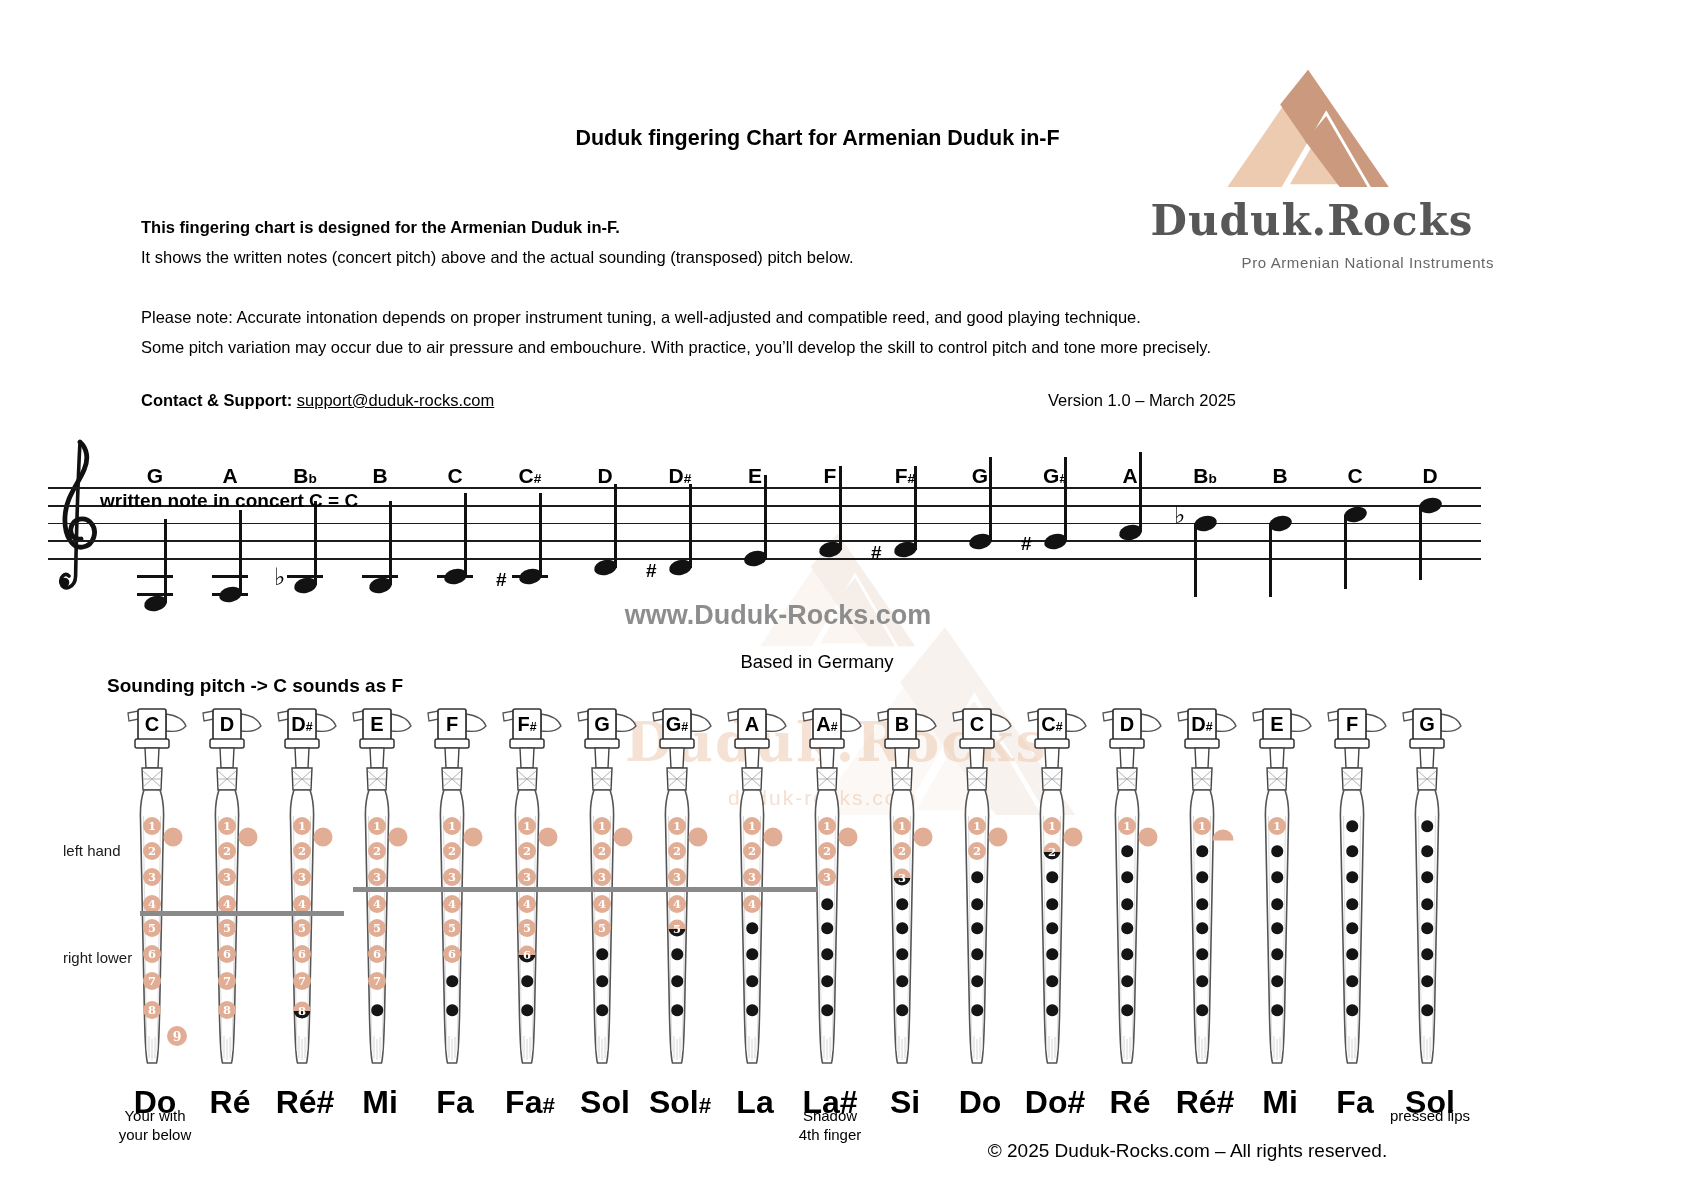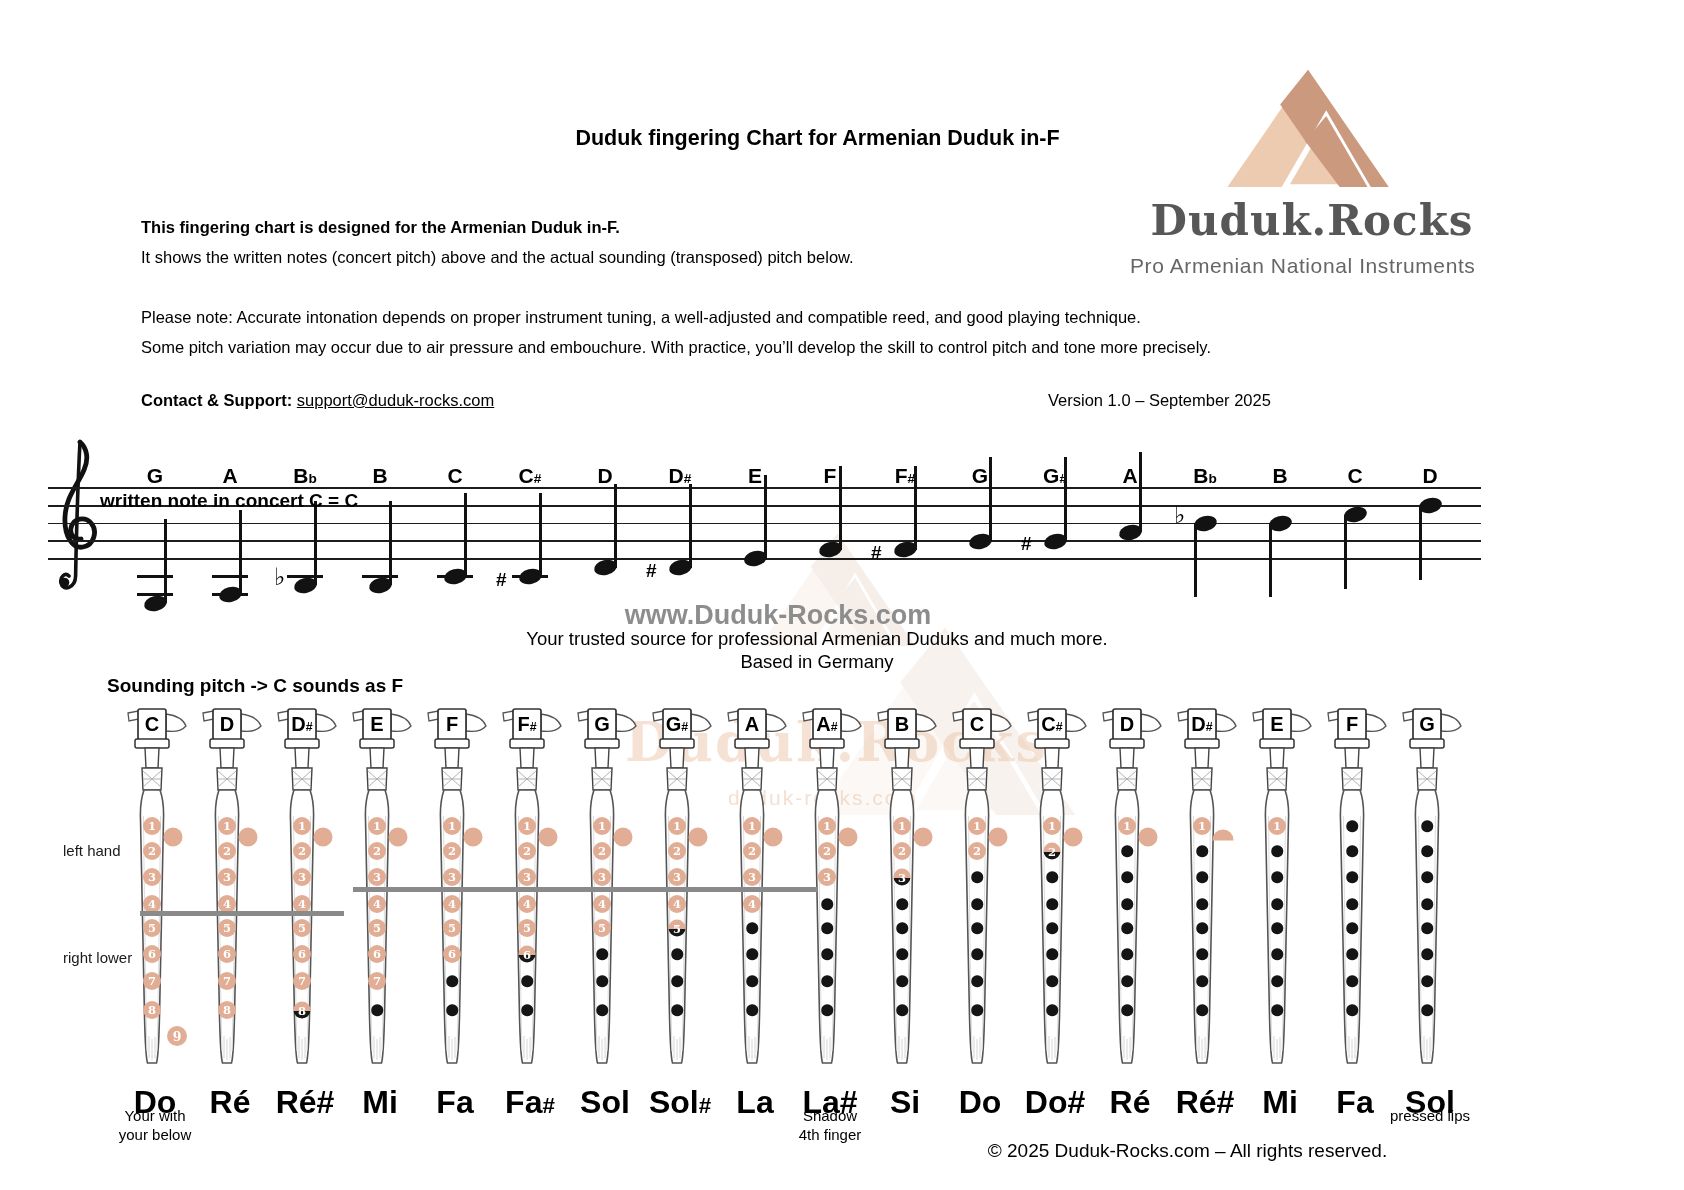--- a/index.html
+++ b/index.html
@@ -10,21 +10,21 @@
   #title{left:0;top:126px;width:1635px;text-align:center;font-size:21.5px;font-weight:bold;}
   #intro{left:141px;top:213px;width:1200px;font-size:16.5px;}
   .intro-line{line-height:29.5px;white-space:nowrap;}
   .intro-line.gap{margin-top:31px;}
   #contact{left:141px;top:391px;font-size:16.5px;}
   #contact-email{text-decoration:underline;}
   #version{left:1048px;top:391px;font-size:16.5px;}
   #logo-mountain{left:1212px;top:64px;width:192px;height:125px;}
   #logo-name{left:1130px;top:196px;width:364px;text-align:center;font-family:"DejaVu Serif",serif;
              font-size:42px;font-weight:bold;color:#575757;letter-spacing:1px;}
-  #logo-tagline{left:1130px;top:254px;width:364px;text-align:left;font-size:21px;color:#666;letter-spacing:.6px;}
+  #logo-tagline{left:1130px;top:254px;width:364px;text-align:right;font-size:15px;color:#666;letter-spacing:.6px;}
   #staff,#duduks{left:0;top:0;width:100%;height:100%;}
   .sline{position:absolute;height:1.8px;background:#1c1c1c;}
   .ledger{position:absolute;width:36px;height:2.6px;background:#111;}
   .stem{position:absolute;width:3.2px;background:#111;}
   .nhead{position:absolute;width:23px;height:15px;background:#121212;border-radius:50%;transform:rotate(-14deg);}
   .nlabel{position:absolute;width:60px;text-align:center;font-size:21px;font-weight:bold;}
   .nsuf{font-size:.65em;}
   .acc{position:absolute;font-size:19px;font-weight:600;}
   .acc.flat{font-size:24px;font-weight:400;}
   #clef{left:52px;top:436px;}
@@ -85,21 +85,21 @@
   <div id="intro">
       <div class="intro-line"><span class="b">This fingering chart is designed for the Armenian Duduk in-F.</span></div>
       <div class="intro-line"><span>It shows the written notes (concert pitch) above and the actual sounding (transposed) pitch below.</span></div>
       <div class="intro-line gap"><span>Please note: Accurate intonation depends on proper instrument tuning, a well-adjusted and compatible reed, and good playing technique.</span></div>
       <div class="intro-line"><span>Some pitch variation may occur due to air pressure and embouchure. With practice, you’ll develop the skill to control pitch and tone more precisely.</span></div>
     </div>
   <div id="contact">
     <span class="b">Contact &amp; Support:</span>
     <span id="contact-email">support@duduk-rocks.com</span>
   </div>
-  <div id="version">Version 1.0 – September 2025</div>
+  <div id="version">Version 1.0 – March 2025</div>
 
   <div id="logo-mountain"><svg viewBox="0 0 200 130" width="100%" height="100%" preserveAspectRatio="none" xmlns="http://www.w3.org/2000/svg">
         <polygon points="100,6 16,128 184,128" fill="var(--logo-light)"></polygon>
         <polygon points="100,6 184,128 130,128 71,42" fill="var(--logo-dark)"></polygon>
         <polygon points="119,54 76,128 162,128" fill="var(--logo-light)" stroke="#fff" stroke-width="6"></polygon>
         <polygon points="119,54 162,128 133,128 97,80" fill="var(--logo-dark)"></polygon>
       </svg></div>
   <div id="logo-name">Duduk.Rocks</div>
   <div id="logo-tagline">Pro Armenian National Instruments</div>
 
@@ -179,21 +179,20 @@
       <div class="nlabel" style="left: 1325px; top: 464px;"><span>C</span></div>
       <div class="stem" style="left: 1343.6px; top: 514.55px; height: 74px;"></div>
       <div class="nhead" style="left: 1343.5px; top: 507.05px;"></div>
       <div class="nlabel" style="left: 1400px; top: 464px;"><span>D</span></div>
       <div class="stem" style="left: 1418.6px; top: 505.7px; height: 74px;"></div>
       <div class="nhead" style="left: 1418.5px; top: 498.2px;"></div>
     </div>
   <div id="caption">written note in concert C = C</div>
 
   <div id="wm-site">www.Duduk-Rocks.com</div>
-  <div id="wm-line1">Your trusted source for professional Armenian Duduks and much more.</div>
   <div id="wm-line2">Based in Germany</div>
 
   <div id="sounding">Sounding pitch -&gt; C sounds as F</div>
   <div id="hand-left" class="hand">left hand</div>
   <div id="hand-right" class="hand">right lower</div>
   <div id="duduks">
       <div class="duduk" style="left: 118px; top: 706px;">
         <div class="dsvg"><svg width="74" height="368" viewBox="0 0 74 368" xmlns="http://www.w3.org/2000/svg">
             <path d="M10 7 l10 -2 l1 8 l-10 2 z" fill="#fff" stroke="#555" stroke-width="1.3"></path>
             <path d="M48 8 Q64 10 68 20 Q62 27 48 25 Z" fill="#fff" stroke="#555" stroke-width="1.3"></path>

